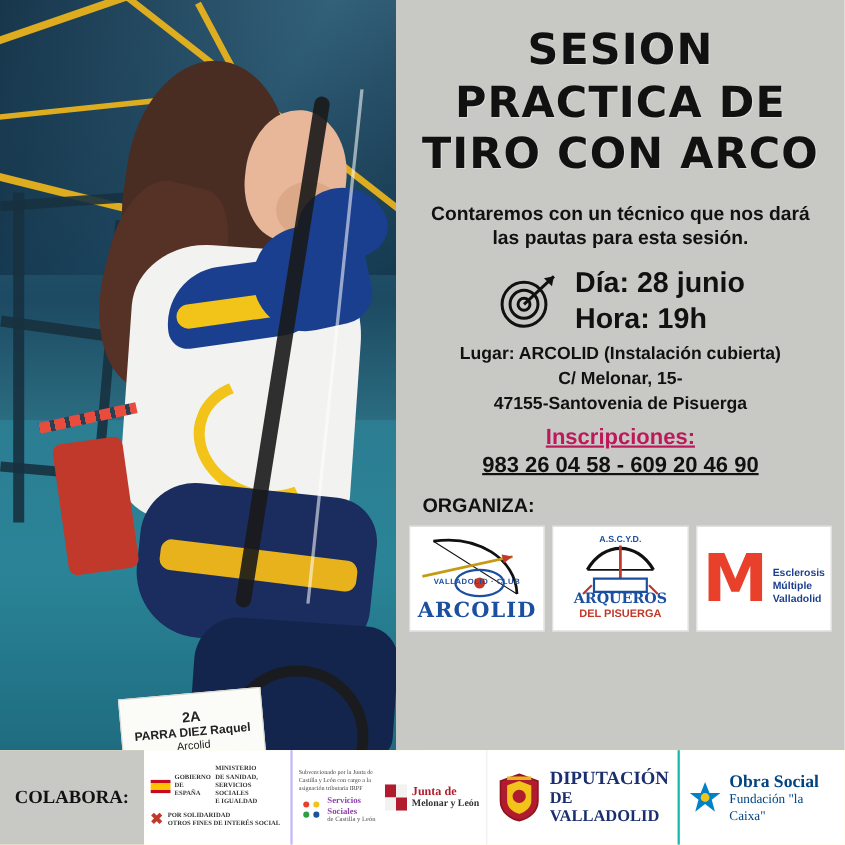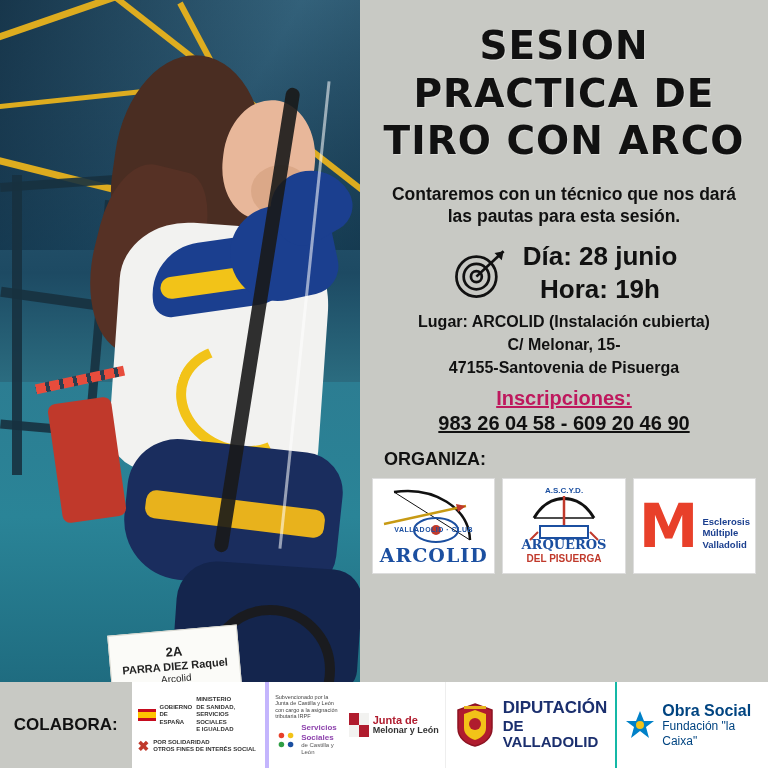--- a/index.html
+++ b/index.html
@@ -190,21 +190,21 @@
     font-size: 17.5px;
     line-height: 1.3;
     margin-top: 18px;
     padding: 0 6px;
   }
   .detail-row {
     display: flex; align-items: center; justify-content: center;
     gap: 14px; margin-top: 12px;
   }
   .target-icon { width: 58px; height: 58px; flex: 0 0 58px; }
-  .dia-hora { text-align: center; }
+  .dia-hora { text-align: left; }
   .big-line {
     color: #111; font-weight: bold; font-size: 26px; line-height: 1.25;
   }
   .addr {
     color: #111; font-weight: bold; font-size: 16px; line-height: 1.42; margin-top: 6px;
   }
   .insc-title {
     color: #be185d; font-weight: bold; font-size: 20px; margin-top: 8px;
     text-decoration: underline;
   }
@@ -250,42 +250,42 @@
   .em-logo { display: flex; align-items: center; gap: 4px; }
   .em-m {
     font-family: "DejaVu Sans", sans-serif; font-weight: bold;
     font-size: 60px; color: #e8402a; line-height: .8;
   }
   .em-text { text-align: left; font-size: 9.5px; font-weight: bold; color: #1b3f8f; line-height: 1.25; margin-top: 14px; }
 
   
   .bottom {
     position: absolute; left: 0; bottom: 0; width: 768px; height: 86px;
-    background: #fef9c3; display: flex; align-items: stretch;
+    background: #fef9c3; display: flex; align-items: stretch; font-family: Liberation Serif, serif;
   }
   .colabora {
     width: 160px; display: flex; align-items: center; justify-content: center;
     font-weight: bold; font-size: 17px; color: #111;
     background: #c8c9c4;
   }
   .gob {
     width: 160px; display: flex; flex-direction: column; justify-content: center;
     padding: 4px 6px; font-size: 6px; color: #333; background: #fff; gap: 3px;
   }
   .gob-row { display: flex; align-items: center; gap: 4px; }
   .gob-flag {
     width: 18px; height: 12px; flex: 0 0 18px;
     background: linear-gradient(180deg,#c60b1e 0 25%,#ffc400 25% 75%,#c60b1e 75% 100%);
   }
   .gob-t { font-weight: bold; line-height: 1.25; }
   .solid-row { display: flex; align-items: center; gap: 4px; margin-top: 2px; }
   .solid-x { color: #c0392b; font-size: 14px; font-weight: bold; line-height: 1; }
   .jcyl {
     width: 215px; display: flex; align-items: center; gap: 6px;
-    padding: 0 6px; background: #fff; border-left: 4px solid #c4b5fd;
+    padding: 0 6px; background: #fff; border-left: 2px solid #c4b5fd;
   }
   .jcyl-top { font-size: 5.5px; color: #444; line-height: 1.2; }
   .ss-row { display: flex; align-items: center; gap: 4px; margin-top: 3px; }
   .ss-icon { width: 22px; height: 22px; flex: 0 0 22px; }
   .ss-text { font-size: 8px; font-weight: bold; color: #8e44ad; line-height: 1.2; }
   .ss-text small { display: block; font-size: 6px; color: #555; font-weight: normal; }
   .jcyl-brand { display: flex; align-items: center; gap: 4px; }
   .jcyl-shield { width: 20px; height: 24px; flex: 0 0 20px; }
   .jcyl-label { font-size: 11px; font-weight: bold; color: #b01c2e; line-height: 1.1; }
   .jcyl-label small { display: block; font-size: 9px; color: #333; font-weight: bold; }

